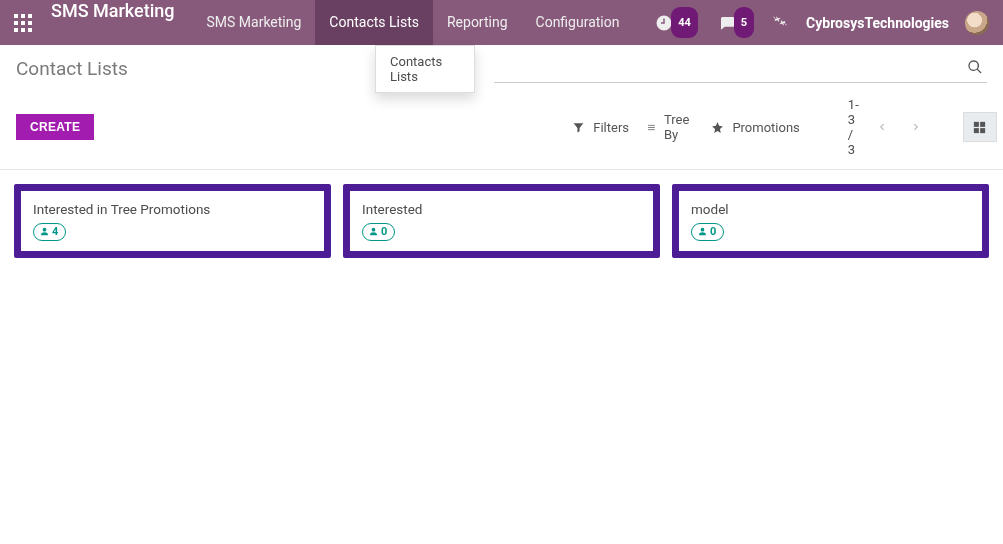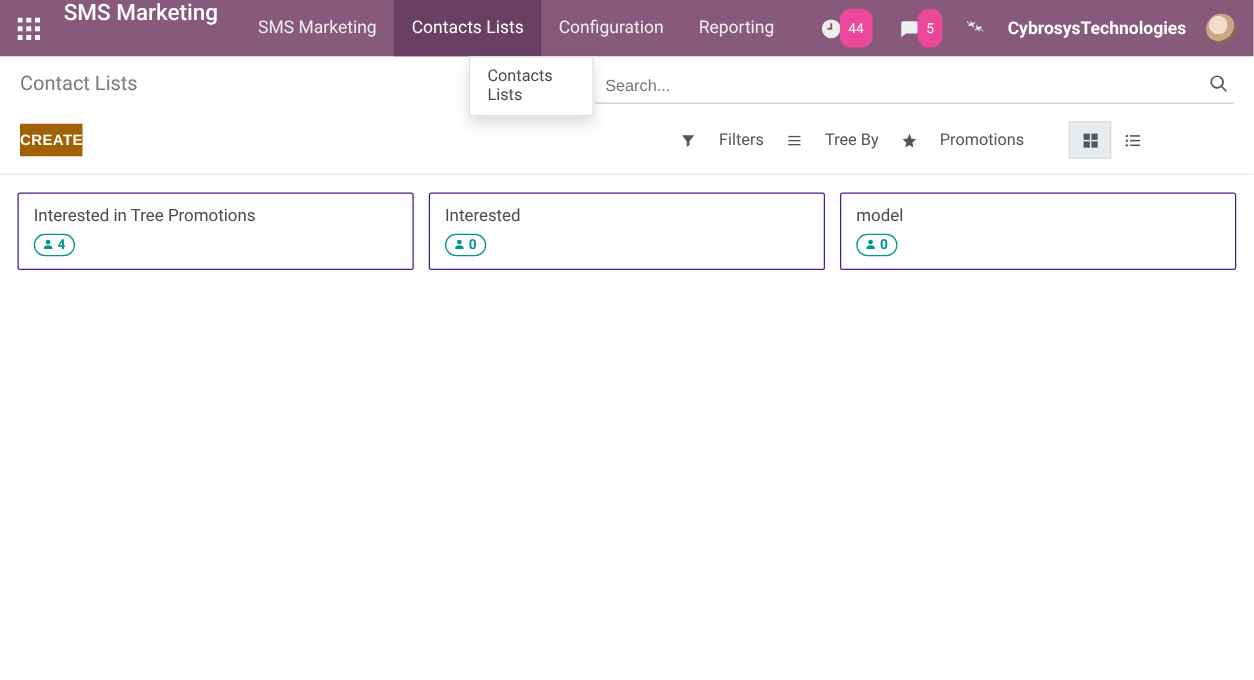--- a/index.html
+++ b/index.html
@@ -8,59 +8,59 @@
   
   .topbar { height: 45px; background: #875a7b; display: flex; align-items: flex-start; color: #fff; position: relative; }
   .apps-icon { width: 45px; display: flex; align-items: center; justify-content: center; height: 45px; cursor: pointer; }
   .apps-icon svg { width: 18px; height: 18px; fill: #fff; }
   .brand { font-size: 18px; font-weight: 500; padding: 0 18px 0 6px; cursor: pointer; }
   .nav-item { height: 45px; line-height: 45px; padding: 0 14px; cursor: pointer; font-size: 14px; color: #eee; }
   .nav-item.active { background: #6a4062; color: #fff; }
 
   .topbar-right { margin-left: auto; display: flex; align-items: center; height: 45px; }
   .pill { position: relative; height: 45px; display: flex; align-items: center; padding: 0 10px; cursor: pointer; }
-  .pill .badge { background: #ec4899; color: #fff; border-radius: 9px; font-size: 11px; font-weight: 400; padding: 9px 7px; margin-left: -2px; }
+  .pill .badge { background: #701a75; color: #fff; border-radius: 9px; font-size: 11px; font-weight: 700; padding: 9px 7px; margin-left: -2px; }
   .pill svg { width: 18px; height: 18px; fill: #eee; }
   .tools-icon { padding: 0 8px; cursor: pointer; }
   .tools-icon svg { width: 16px; height: 16px; fill: #eee; }
   .user { padding: 0 14px 0 10px; font-size: 14px; cursor: pointer; font-weight: bold; }
   .avatar { width: 24px; height: 24px; border-radius: 50%; background: radial-gradient(circle at 40% 38%, #f3ddc9 35%, #c8a888 36% 60%, #8a6a52 61% 100%); margin: 0 14px 0 2px; cursor: pointer; }
 
   
   .dropdown { position: absolute; top: 45px; left: 375px; width: 100px; background: #fff; border: 1px solid #ddd; box-shadow: 0 6px 12px rgba(0,0,0,.15); z-index: 50; }
   .dd-item { padding: 8px 14px; font-size: 13px; color: #4c4c4c; cursor: pointer; }
   .dd-item.highlight { outline: 3px solid #e2001a; outline-offset: -4px; }
 
   
   .panel { border-bottom: 1px solid #e5e5e5; padding: 10px 16px 12px 16px; }
   .panel-row1 { display: flex; align-items: flex-start; }
-  .breadcrumb { font-size: 16px; color: #7a7a7a; flex: 0 0 auto; margin-top: 2px; }
+  .breadcrumb { font-size: 19px; color: #7a7a7a; flex: 0 0 auto; margin-top: 2px; }
   .search-wrap { flex: 1; margin-left: 60px; display: flex; flex-direction: column; }
   .search-box { position: relative; border-bottom: 1px solid #ccc; height: 28px; display: flex; align-items: center; padding-left: 8px; }
   .search-box input { border: none; outline: none; width: 100%; font-size: 13px; color: #777; background: transparent; }
   .search-box .mag { position: absolute; right: 4px; top: 4px; cursor: pointer; }
   .search-box .mag svg { width: 16px; height: 16px; fill: #555; }
 
   .panel-row2 { display: flex; align-items: center; margin-top: 14px; }
-  .btn-create { background: #a16207; color: #fff; border: none; padding: 6px 0; font-weight: 700; font-size: 12px; letter-spacing: .3px; cursor: pointer; }
+  .btn-create { background: #a21caf; color: #fff; border: none; padding: 6px 14px; font-weight: 700; font-size: 12px; letter-spacing: .3px; cursor: pointer; }
   .filters-bar { margin-left: auto; display: flex; align-items: center; gap: 18px; color: #555; font-size: 13px; }
-  .fbtn { display: inline-flex; align-items: center; gap: 18px; cursor: pointer; }
+  .fbtn { display: inline-flex; align-items: center; gap: 8px; cursor: pointer; }
   .fbtn svg { width: 13px; height: 13px; fill: #555; }
   .pager { display: flex; align-items: center; gap: 12px; margin-left: 30px; }
   .pager-arrow { cursor: pointer; color: #bbb; padding: 4px 6px; }
   .pager-arrow svg { width: 10px; height: 10px; fill: #bbb; }
   .pager-text { color: #4c4c4c; }
   .views { display: flex; gap: 0; margin-left: 18px; }
   .view-btn { width: 34px; height: 30px; display: flex; align-items: center; justify-content: center; border: 1px solid transparent; cursor: pointer; }
   .view-btn.active { background: #e9ecef; border: 1px solid #dcdcdc; }
   .view-btn svg { width: 15px; height: 15px; fill: #555; }
 
   
   .board { padding: 14px; display: grid; grid-template-columns: repeat(3, 1fr); gap: 12px; }
-  .card { border: 1px solid #4c1d95; border-radius: 2px; padding: 10px 12px 10px 12px; background: #fff; cursor: pointer; }
+  .card { border: 7px solid #4c1d95; border-radius: 2px; padding: 10px 12px 10px 12px; background: #fff; cursor: pointer; }
   .card-title { font-size: 13.5px; color: #4c4c4c; margin-bottom: 6px; }
   .chip { display: inline-flex; align-items: center; gap: 3px; border: 1.5px solid #009688; color: #009688; font-size: 11px; font-weight: 700; border-radius: 10px; padding: 0px 7px 1px 6px; line-height: 15px; }
   .chip svg { width: 9px; height: 9px; fill: #009688; }
 </style>
 </head>
 <body>
 
 <div class="topbar">
 
   <div class="apps-icon">
@@ -74,22 +74,22 @@
         <rect width="4" height="4" x="0" y="14"></rect>
         <rect width="4" height="4" x="7" y="14"></rect>
         <rect width="4" height="4" x="14" y="14"></rect>
       </svg>
   </div>
 
   <div class="brand">SMS Marketing</div>
 
   <div class="nav-item">SMS Marketing</div>
   <div class="nav-item active">Contacts Lists</div>
+  <div class="nav-item">Reporting</div>
   <div class="nav-item">Configuration</div>
-  <div class="nav-item">Reporting</div>
 
   <div class="topbar-right">
     <div class="pill">
       <svg viewBox="0 0 24 24">
           <path d="M12 2a10 10 0 1 0 0 20 10 10 0 0 0 0-20zm1 11h-5v-2h3V6h2v7z"></path>
         </svg>
       <span class="badge">44</span>
     </div>
     <div class="pill">
       <svg viewBox="0 0 24 24">
@@ -109,21 +109,20 @@
   <div class="dropdown">
     <div class="dd-item">Contacts Lists</div>
   </div>
 </div>
 
 <div class="panel">
   <div class="panel-row1">
     <div class="breadcrumb">Contact Lists</div>
     <div class="search-wrap">
       <div class="search-box" style="margin-left:306px;">
-        <input placeholder="Search..." style="">
         <span class="mag">
           <svg viewBox="0 0 24 24">
               <path d="M10 2a8 8 0 1 0 5 14.3l5.4 5.4 1.4-1.4-5.4-5.4A8 8 0 0 0 10 2zm0 2a6 6 0 1 1 0 12 6 6 0 0 1 0-12z"></path>
             </svg>
         </span>
       </div>
     </div>
   </div>
 
   <div class="panel-row2">
@@ -144,20 +143,33 @@
           </svg>
         <span>Tree By</span>
       </span>
       <span class="fbtn">
         <svg viewBox="0 0 24 24">
             <path d="M12 2l2.9 6.9L22 10l-5.5 4.8L18 22l-6-3.7L6 22l1.5-7.2L2 10l7.1-1.1z"></path>
           </svg>
         <span>Promotions</span>
       </span>
 
+      <div class="pager">
+        <span class="pager-text">1-3 / 3</span>
+        <span class="pager-arrow">
+          <svg viewBox="0 0 24 24">
+              <path d="M15 4l-8 8 8 8 2-2-6-6 6-6z"></path>
+            </svg>
+        </span>
+        <span class="pager-arrow">
+          <svg viewBox="0 0 24 24">
+              <path d="M9 4l8 8-8 8-2-2 6-6-6-6z"></path>
+            </svg>
+        </span>
+      </div>
 
       <div class="views">
         <div class="view-btn active">
           <svg viewBox="0 0 24 24">
               <rect x="3" y="3" width="8" height="8"></rect>
               <rect x="13" y="3" width="8" height="8"></rect>
               <rect x="3" y="13" width="8" height="8"></rect>
               <rect x="13" y="13" width="8" height="8"></rect>
             </svg>
         </div>

